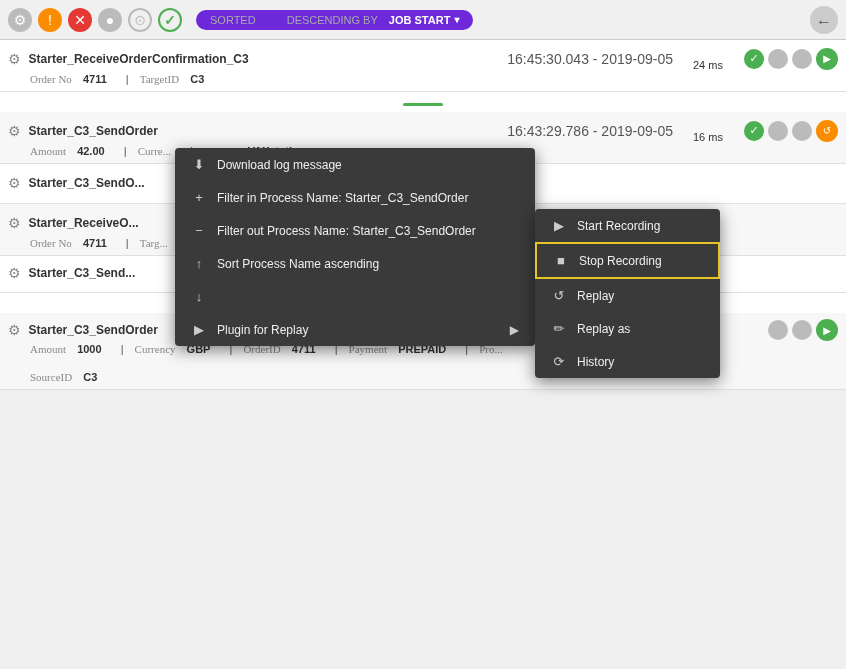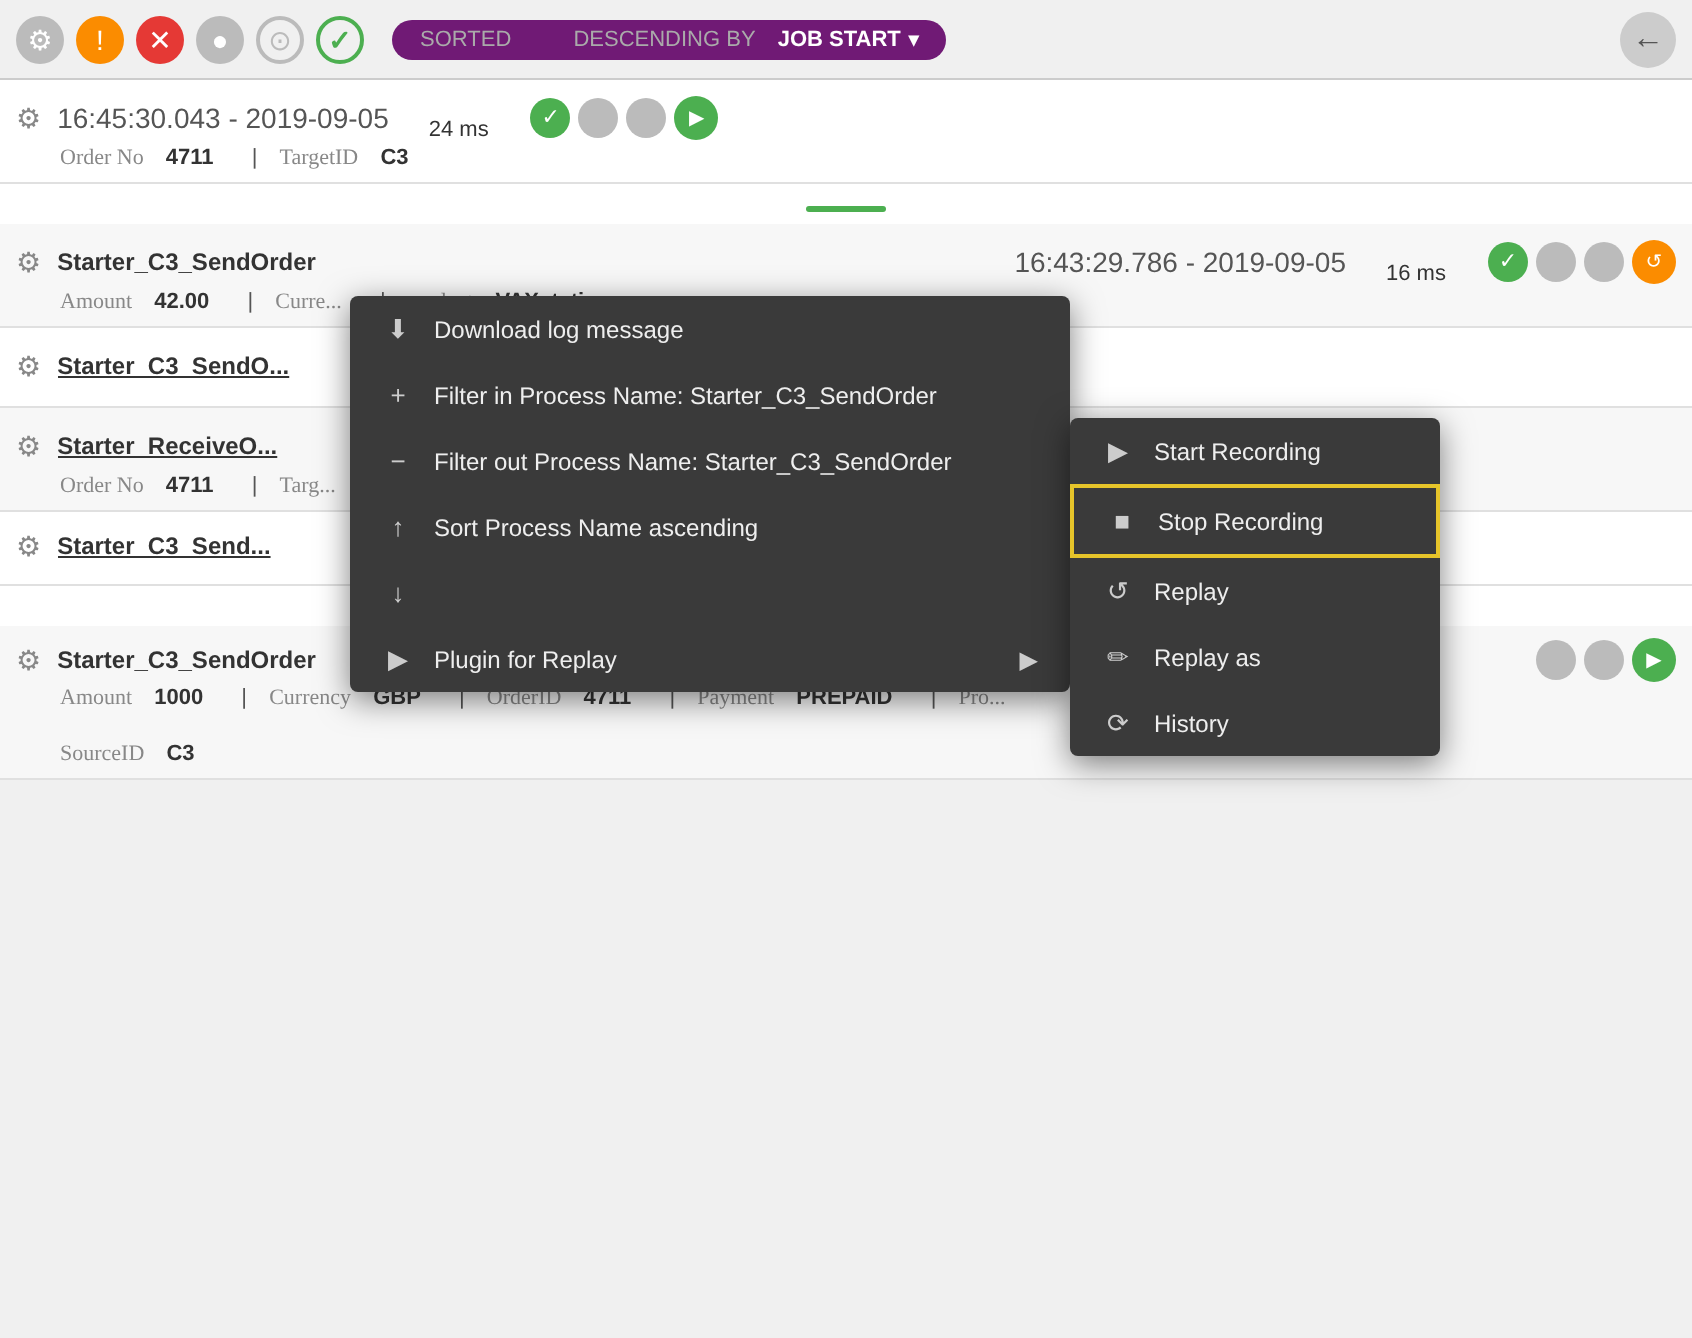--- a/index.html
+++ b/index.html
@@ -33,21 +33,21 @@
       font-size: 14px;
       cursor: pointer;
     }
     .toolbar-icon.grey { background: #bbb; color: white; }
     .toolbar-icon.red { background: #e53935; color: white; }
     .toolbar-icon.orange { background: #fb8c00; color: white; }
     .toolbar-icon.outline { background: transparent; border: 2px solid #bbb; color: #bbb; }
     .toolbar-icon.green-check { background: transparent; color: #4CAF50; border: 2px solid #4CAF50; font-weight: bold; }
 
     .sort-badge {
-      background: #701a75;
+      background: #6d28d9;
       color: white;
       border-radius: 12px;
       padding: 4px 14px;
       font-size: 11px;
       font-weight: bold;
       margin-left: 8px;
       display: flex;
       align-items: center;
       gap: 4px;
     }
@@ -242,21 +242,20 @@
       width: 16px;
       text-align: center;
     }
 
     
     .process-name-truncated {
       max-width: 180px;
       overflow: hidden;
       text-overflow: ellipsis;
       white-space: nowrap;
-      text-decoration: underline;
     }
   </style>
 </head>
 <body>
 
 <div class="toolbar">
   <div class="toolbar-icon grey">⚙</div>
   <div class="toolbar-icon orange">!</div>
   <div class="toolbar-icon red">✕</div>
   <div class="toolbar-icon grey">●</div>
@@ -274,20 +273,21 @@
 
   <div class="toolbar-spacer"></div>
   <div class="back-icon">←</div>
 </div>
 
 <div class="content">
 
   <div class="process-row">
     <div class="process-header">
       <span class="gear-icon">⚙</span>
+      <span class="process-name">Starter_ReceiveOrderConfirmation_C3</span>
       <span class="process-time">16:45:30.043 - 2019-09-05</span>
       <span class="process-ms">24 ms</span>
       <div class="status-icons">
         <div class="status-circle status-green">✓</div>
         <div class="status-circle status-grey"></div>
         <div class="status-circle status-grey"></div>
         <div class="play-btn">▶</div>
       </div>
     </div>
     <div class="process-details">

